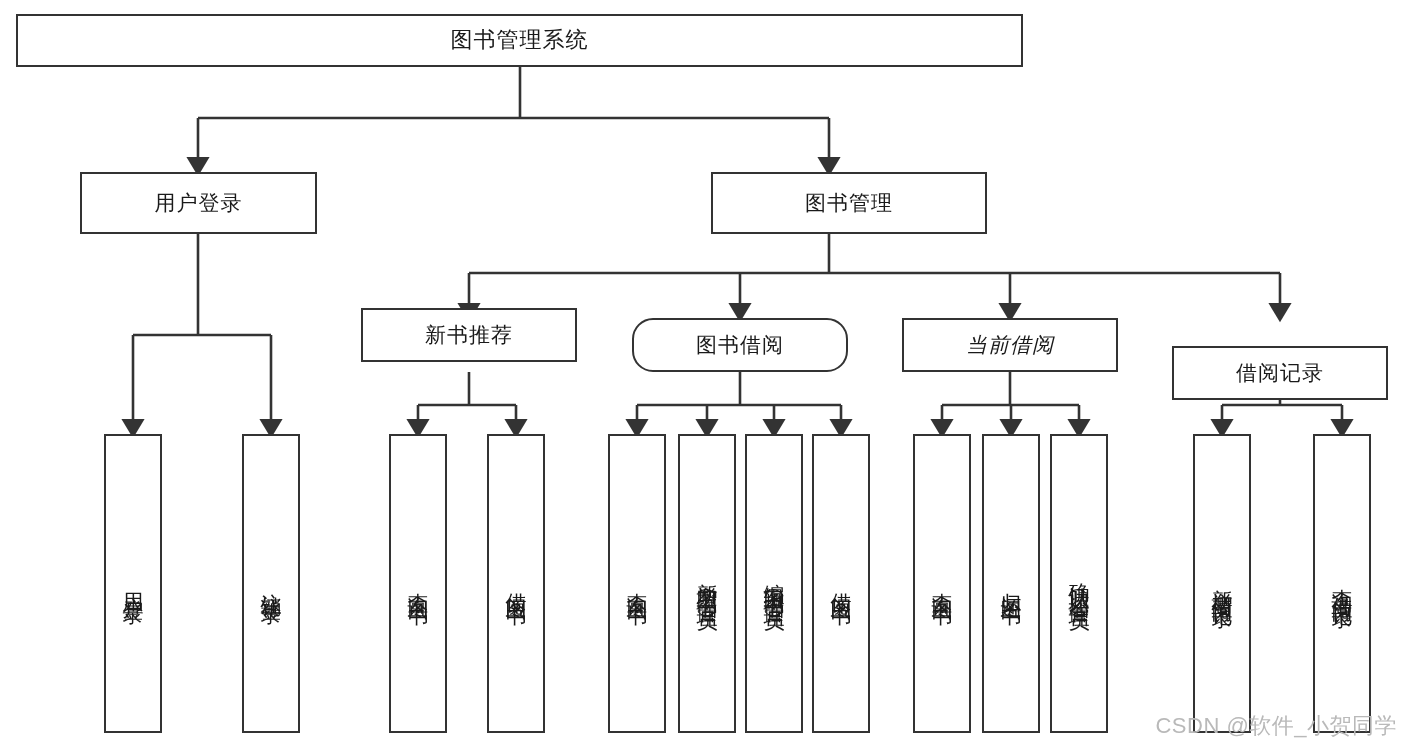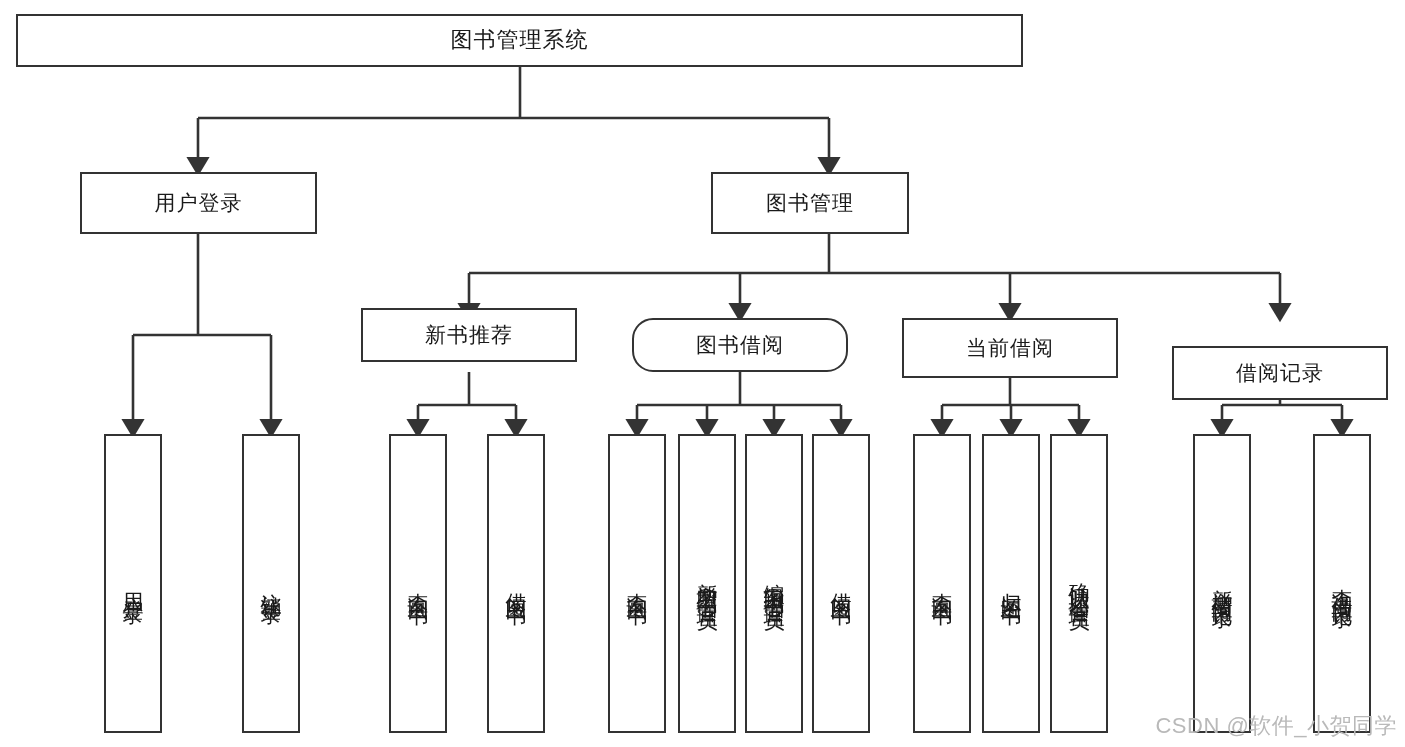--- a/index.html
+++ b/index.html
@@ -111,27 +111,27 @@
         <path d="M1222,405 L1342,405"></path>
         <path d="M1222,405 L1222,424" marker-end="url(#arrowhead)"></path>
         <path d="M1342,405 L1342,424" marker-end="url(#arrowhead)"></path>
       </g>
   </svg>
 
   <div class="node node-horizontal node-root" style="left: 16px; top: 14px; width: 1007px; height: 53px;">图书管理系统</div>
 
   <div id="level2-group">
       <div class="node node-horizontal" style="left: 80px; top: 172px; width: 237px; height: 62px;">用户登录</div>
-      <div class="node node-horizontal" style="left: 711px; top: 172px; width: 198px; height: 62px;">图书管理</div>
+      <div class="node node-horizontal" style="left: 711px; top: 172px; width: 276px; height: 62px;">图书管理</div>
     </div>
 
   <div id="level3-group">
       <div class="node node-horizontal" style="left: 361px; top: 308px; width: 216px; height: 54px;">新书推荐</div>
       <div class="node node-horizontal" style="left: 632px; top: 318px; width: 216px; height: 54px; border-radius: 21px;">图书借阅</div>
-      <div class="node node-horizontal" style="left: 902px; top: 318px; width: 216px; height: 60px;">当前借阅</div>
+      <div class="node node-horizontal" style="left: 902px; top: 318px; width: 216px; height: 54px; font-style: italic;">当前借阅</div>
       <div class="node node-horizontal" style="left: 1172px; top: 318px; width: 216px; height: 54px; margin-top: 28px;">借阅记录</div>
     </div>
 
   <div id="leaf-group">
       <div class="node node-vertical" style="left: 104px; top: 434px; width: 58px; height: 299px;">用户登录</div>
       <div class="node node-vertical" style="left: 242px; top: 434px; width: 58px; height: 299px;">注销登录</div>
       <div class="node node-vertical" style="left: 389px; top: 434px; width: 58px; height: 299px;">查询图书</div>
       <div class="node node-vertical" style="left: 487px; top: 434px; width: 58px; height: 299px;">借阅图书</div>
       <div class="node node-vertical" style="left: 608px; top: 434px; width: 58px; height: 299px;">查询图书</div>
       <div class="node node-vertical" style="left: 678px; top: 434px; width: 58px; height: 299px;">新增图书（管理员）</div>

